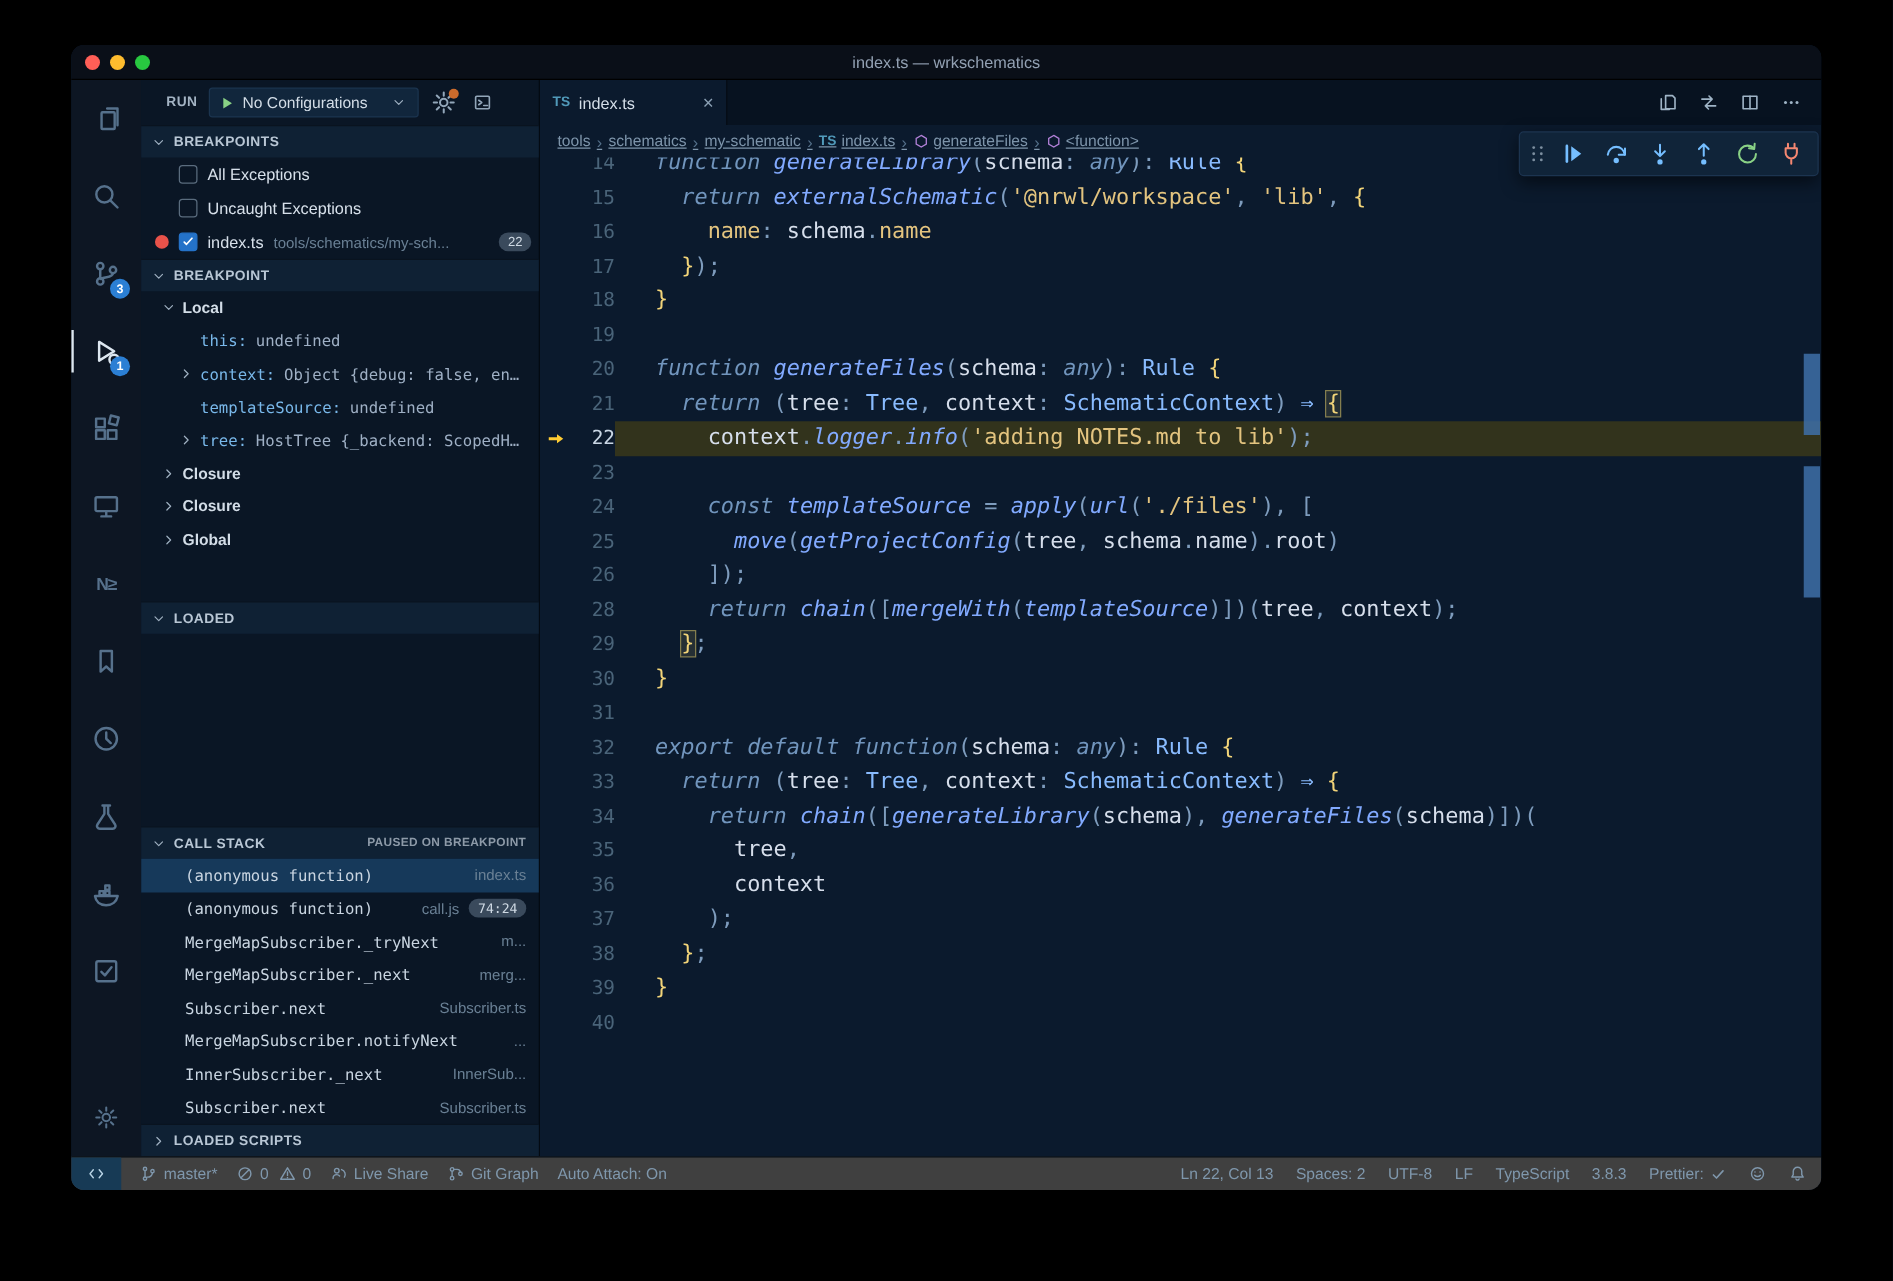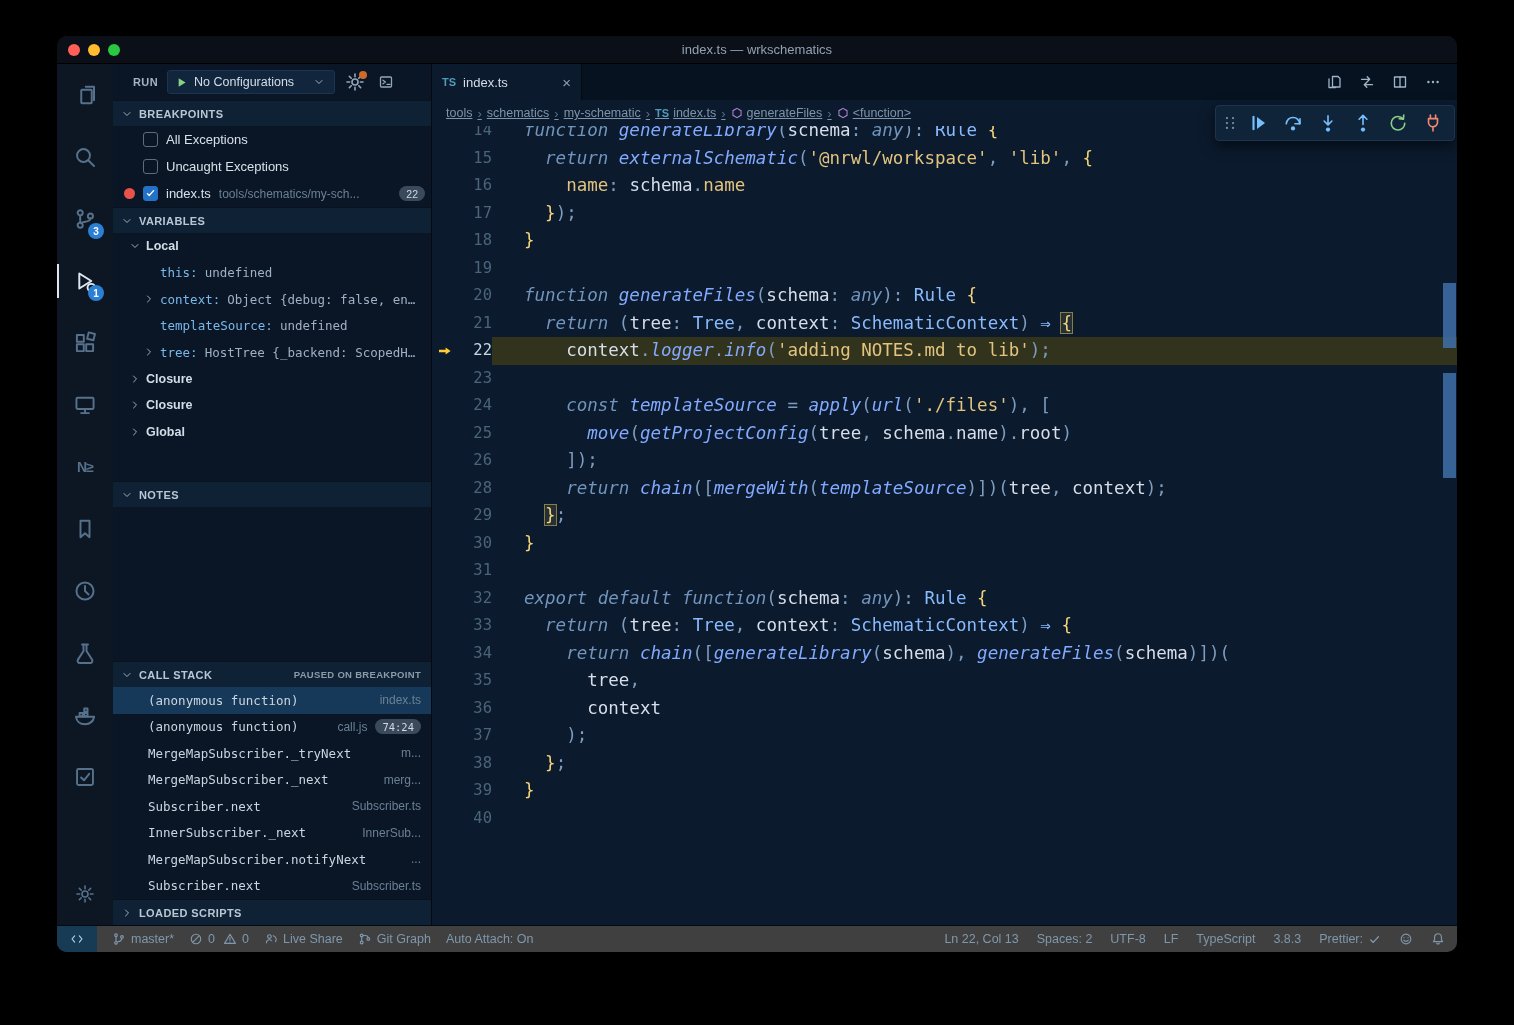--- a/index.html
+++ b/index.html
@@ -267,21 +267,21 @@
             <span class="badge">22</span>
           </div>
         </div>
 
       <div class="sec-h">
         <span class="chev">
             <svg width="12" height="12" viewBox="0 0 16 16" fill="none" stroke="currentColor" stroke-width="1.3" stroke-linecap="round" stroke-linejoin="round">
               <path d="M4 6l4 4 4-4"></path>
             </svg>
           </span>
-        <span>VARIABLES</span>
+        <span>BREAKPOINT</span>
       </div>
       <div id="var-rows">
           <div class="var-row" style="padding-left: 16px;">
             <span class="vchev">
               <svg width="12" height="12" viewBox="0 0 16 16" fill="none" stroke="currentColor" stroke-width="1.3" stroke-linecap="round" stroke-linejoin="round">
                 <path d="M4 6l4 4 4-4"></path>
               </svg>
             </span>
             <span class="vscope">Local</span>
           </div>
@@ -339,21 +339,21 @@
           </div>
         </div>
       <div class="spacer36"></div>
 
       <div class="sec-h">
         <span class="chev">
             <svg width="12" height="12" viewBox="0 0 16 16" fill="none" stroke="currentColor" stroke-width="1.3" stroke-linecap="round" stroke-linejoin="round">
               <path d="M4 6l4 4 4-4"></path>
             </svg>
           </span>
-        <span>NOTES</span>
+        <span>LOADED</span>
       </div>
       <div class="watch-body"></div>
 
       <div class="sec-h">
         <span class="chev">
             <svg width="12" height="12" viewBox="0 0 16 16" fill="none" stroke="currentColor" stroke-width="1.3" stroke-linecap="round" stroke-linejoin="round">
               <path d="M4 6l4 4 4-4"></path>
             </svg>
           </span>
         <span>CALL STACK</span>
@@ -375,26 +375,26 @@
           </div>
           <div class="cs-row">
             <span class="cs-name">MergeMapSubscriber._next</span>
             <span class="src">merg...</span>
           </div>
           <div class="cs-row">
             <span class="cs-name">Subscriber.next</span>
             <span class="src">Subscriber.ts</span>
           </div>
           <div class="cs-row">
+            <span class="cs-name">MergeMapSubscriber.notifyNext</span>
+            <span class="src">...</span>
+          </div>
+          <div class="cs-row">
             <span class="cs-name">InnerSubscriber._next</span>
             <span class="src">InnerSub...</span>
-          </div>
-          <div class="cs-row">
-            <span class="cs-name">MergeMapSubscriber.notifyNext</span>
-            <span class="src">...</span>
           </div>
           <div class="cs-row">
             <span class="cs-name">Subscriber.next</span>
             <span class="src">Subscriber.ts</span>
           </div>
         </div>
 
       <div class="sec-h">
         <span class="chev">
             <svg width="12" height="12" viewBox="0 0 16 16" fill="none" stroke="currentColor" stroke-width="1.3" stroke-linecap="round" stroke-linejoin="round">

